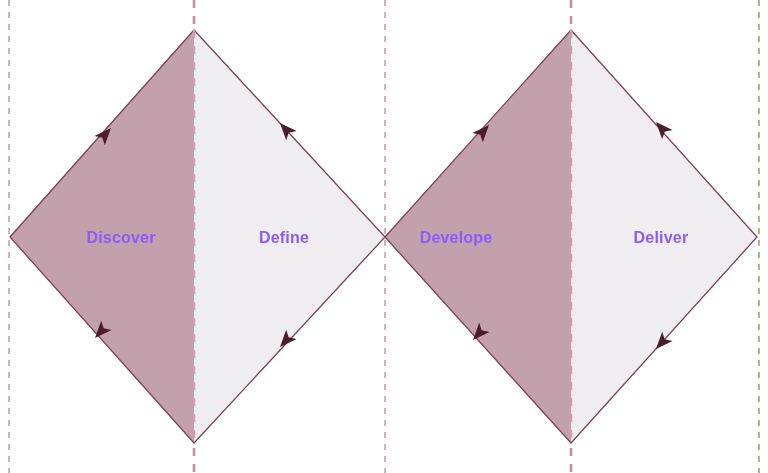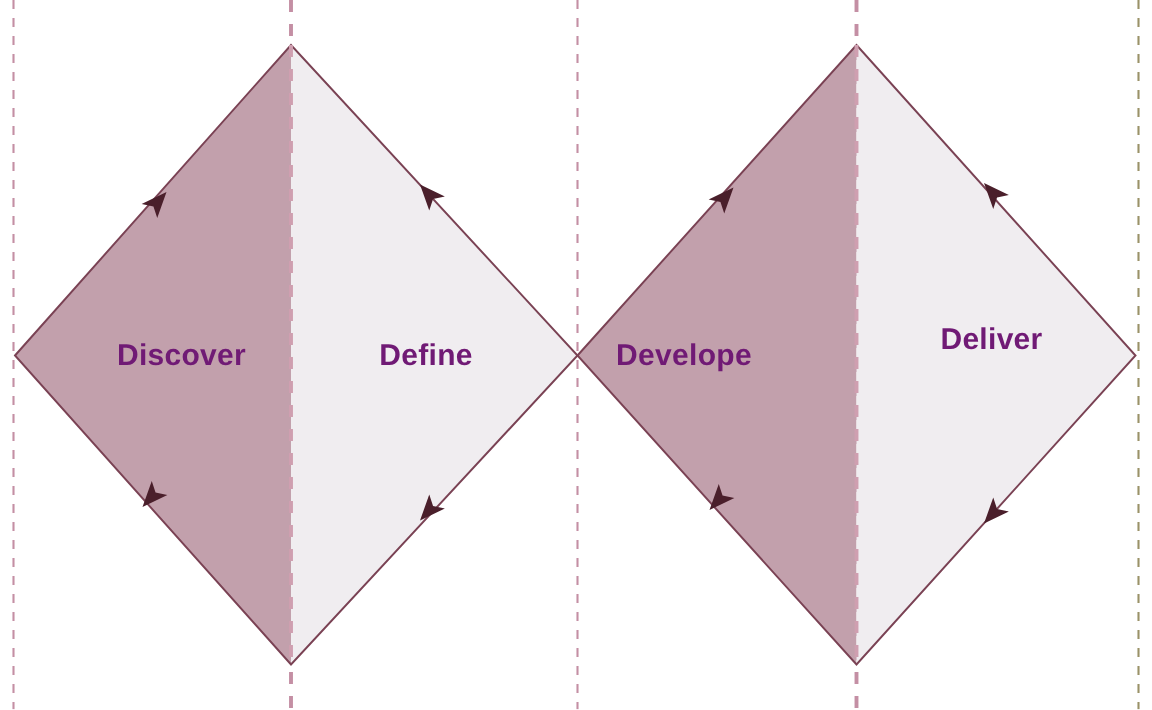--- a/index.html
+++ b/index.html
@@ -23,23 +23,23 @@
     left: 0;
     top: 0;
     width: 768px;
     height: 473px;
     display: block;
   }
   .phase-label {
     position: absolute;
     transform: translate(-50%, -50%);
     font-family: "Liberation Sans", sans-serif;
-    font-size: 20px;
+    font-size: 16px;
     font-weight: bold;
-    color: #701a75;
+    color: #8b5cf6;
     letter-spacing: 0.2px;
     white-space: nowrap;
     pointer-events: none;
   }
 </style>
 </head>
 <body>
 
 <div id="canvas">
 
@@ -89,15 +89,15 @@
       <polygon points="0,0 -17,-7 -13,0 -17,7" transform="translate(656,349) rotate(132)"></polygon>
     </g>
   </svg>
 
   <div class="phase-label" style="left:121px; top:238px;">Discover</div>
 
   <div class="phase-label" style="left:284px; top:238px;">Define</div>
 
   <div class="phase-label" style="left:456px; top:238px;">Develope</div>
 
-  <div class="phase-label" style="left:661px; top:227px;">Deliver</div>
+  <div class="phase-label" style="left:661px; top:238px;">Deliver</div>
 
 </div>
 
 </body></html>

